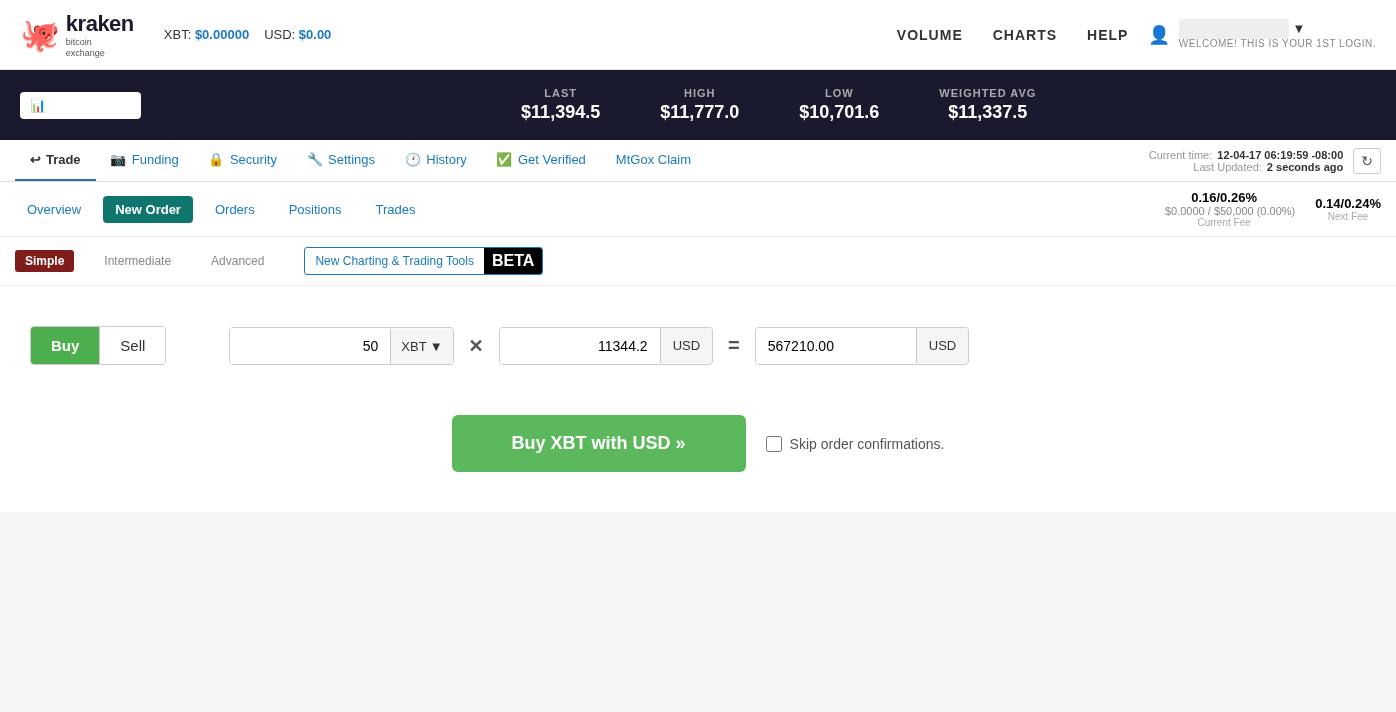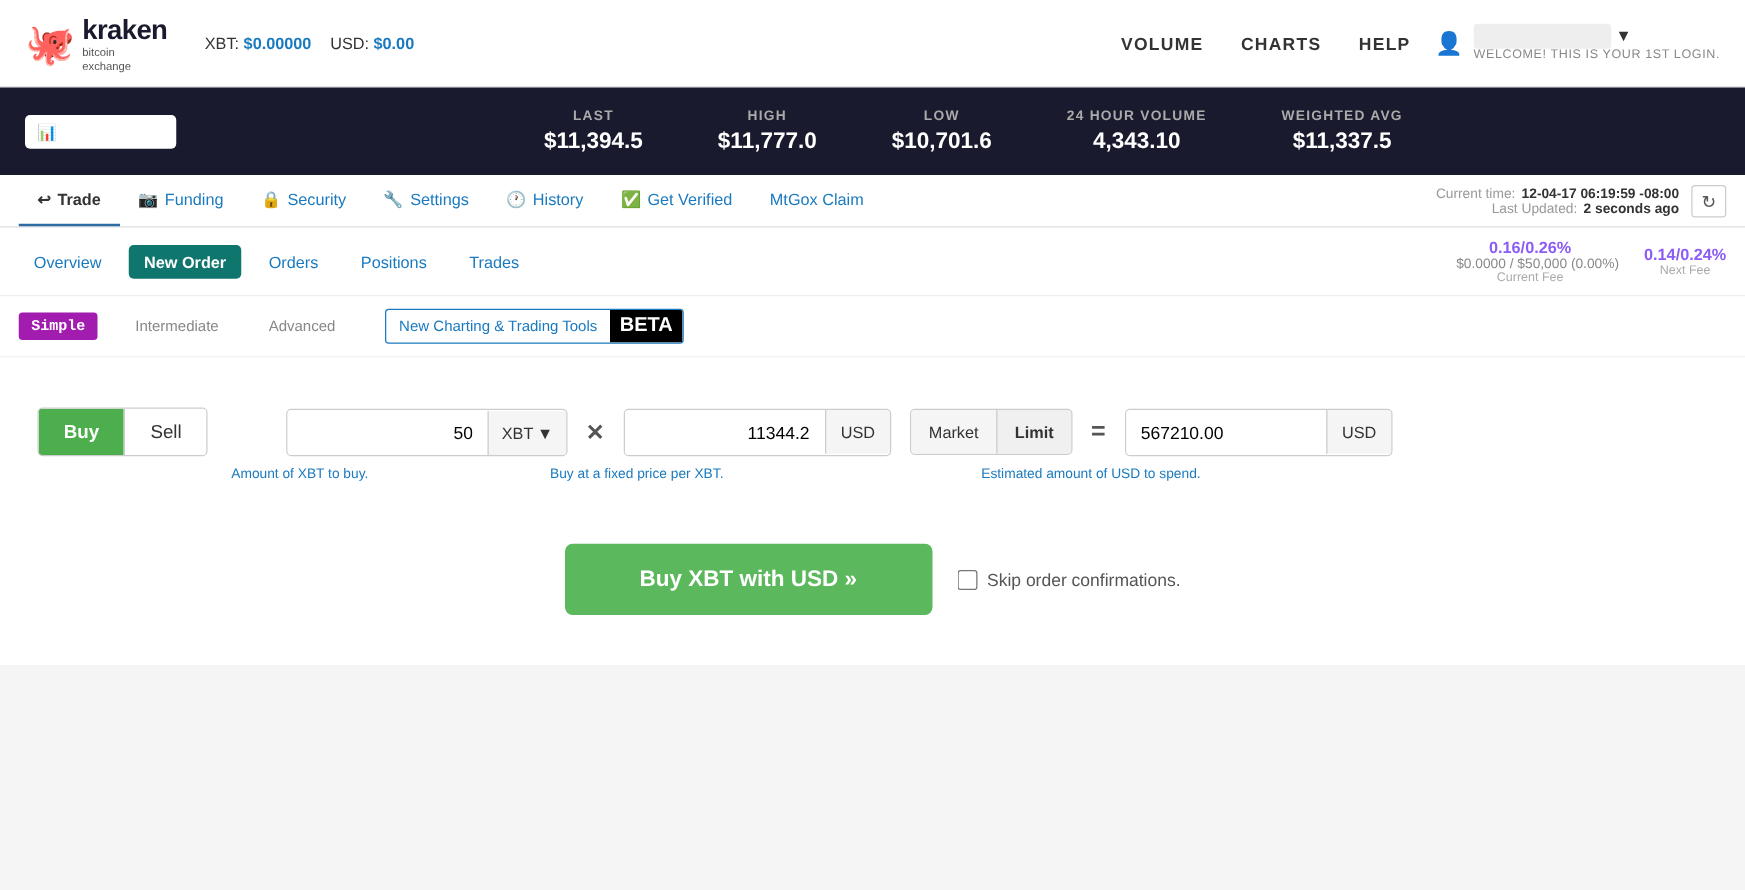--- a/index.html
+++ b/index.html
@@ -47,28 +47,28 @@
     .tab-time-label { color: #999; }
     .tab-time-val { color: #333; font-weight: bold; }
     .refresh-btn { background: none; border: 1px solid #ccc; border-radius: 3px; padding: 4px 7px; cursor: pointer; color: #555; margin-left: 10px; font-size: 14px; }
 
     
     .sub-nav { display: flex; align-items: center; padding: 8px 15px; border-bottom: 1px solid #eee; gap: 10px; background: #fff; }
     .sub-nav-link { padding: 6px 12px; font-size: 13px; color: #1a7abf; cursor: pointer; text-decoration: none; }
     .sub-nav-link.active { background: #0f766e; color: #fff; border-radius: 4px; font-weight: bold; }
     .fee-info { margin-left: auto; display: flex; align-items: center; gap: 20px; font-size: 12px; color: #888; }
     .fee-block { text-align: center; }
-    .fee-val { font-size: 13px; color: #8b5cf6; font-weight: bold; }
+    .fee-val { font-size: 13px; color: #000000; font-weight: bold; }
     .fee-range { font-size: 11px; color: #888; margin-left: 12px; }
     .fee-label { font-size: 10px; color: #aaa; }
 
     
     .order-type-bar { display: flex; align-items: center; padding: 10px 15px; gap: 20px; border-bottom: 1px solid #eee; }
     .order-type-btn { padding: 4px 10px; font-size: 12px; cursor: pointer; border-radius: 3px; border: none; }
-    .order-type-btn.simple { background: #a21caf; color: #fff; font-weight: bold; font-family: Liberation Mono, monospace; }
+    .order-type-btn.simple { background: #7f1d1d; color: #fff; font-weight: bold; }
     .order-type-btn.intermediate { background: none; color: #888; }
     .order-type-btn.advanced { background: none; color: #888; }
     .beta-btn {
       display: flex; align-items: center; border: 1px solid #1a7abf; border-radius: 3px;
       overflow: hidden; margin-left: 10px; cursor: pointer;
     }
     .beta-label { padding: 4px 10px; font-size: 12px; color: #1a7abf; }
     .beta-badge { background: #000000; color: #fff; padding: 4px 8px; font-size: 16px; font-weight: bold; }
 
     
@@ -177,24 +177,20 @@
     </div>
     <div class="ticker-stat">
       <div class="ticker-stat-label">HIGH</div>
       <div class="ticker-stat-value">$11,777.0</div>
     </div>
     <div class="ticker-stat">
       <div class="ticker-stat-label">LOW</div>
       <div class="ticker-stat-value">$10,701.6</div>
     </div>
     <div class="ticker-stat">
-      <div class="ticker-stat-label">24 HOUR VOLUME</div>
-      <div class="ticker-stat-value">4,343.10</div>
-    </div>
-    <div class="ticker-stat">
       <div class="ticker-stat-label">WEIGHTED AVG</div>
       <div class="ticker-stat-value">$11,337.5</div>
     </div>
   </div>
 </div>
 
 <div class="main">
 
   <div class="tabs-bar">
     <a class="tab" style="color:#333;font-weight:bold;border-bottom-color:#2e6da4;">
@@ -284,40 +280,29 @@
         </div>
       </div>
 
       <span class="multiply-sign">✕</span>
 
       <div class="price-group">
         <input class="price-input" type="text" value="11344.2" style="">
         <span class="price-currency">USD</span>
       </div>
 
-      <div class="order-type-group">
-        <button class="market-btn">Market</button>
-        <button class="limit-btn" style="background:#f0f0f0;font-weight:bold;">Limit</button>
-      </div>
 
       <span class="equals-sign">=</span>
 
       <div class="total-group">
         <input class="total-input" type="text" value="567210.00" style="">
         <span class="total-currency">USD</span>
       </div>
     </div>
 
-    <div class="order-help-row" style="margin-left:155px;">
-      <span style="width:195px;" class="help-text">Amount of XBT to buy.</span>
-      <span style="width:30px;"></span>
-      <span style="width:195px;" class="help-text">Buy at a fixed price per XBT.</span>
-      <span style="width:120px;"></span>
-      <span class="help-text">Estimated amount of USD to spend.</span>
-    </div>
 
     <div class="submit-area">
       <button class="buy-submit-btn">Buy XBT with USD »</button>
       <div class="skip-confirm">
         <input type="checkbox" class="skip-checkbox" style="">
         <span>Skip order confirmations.</span>
       </div>
     </div>
   </div>
 

